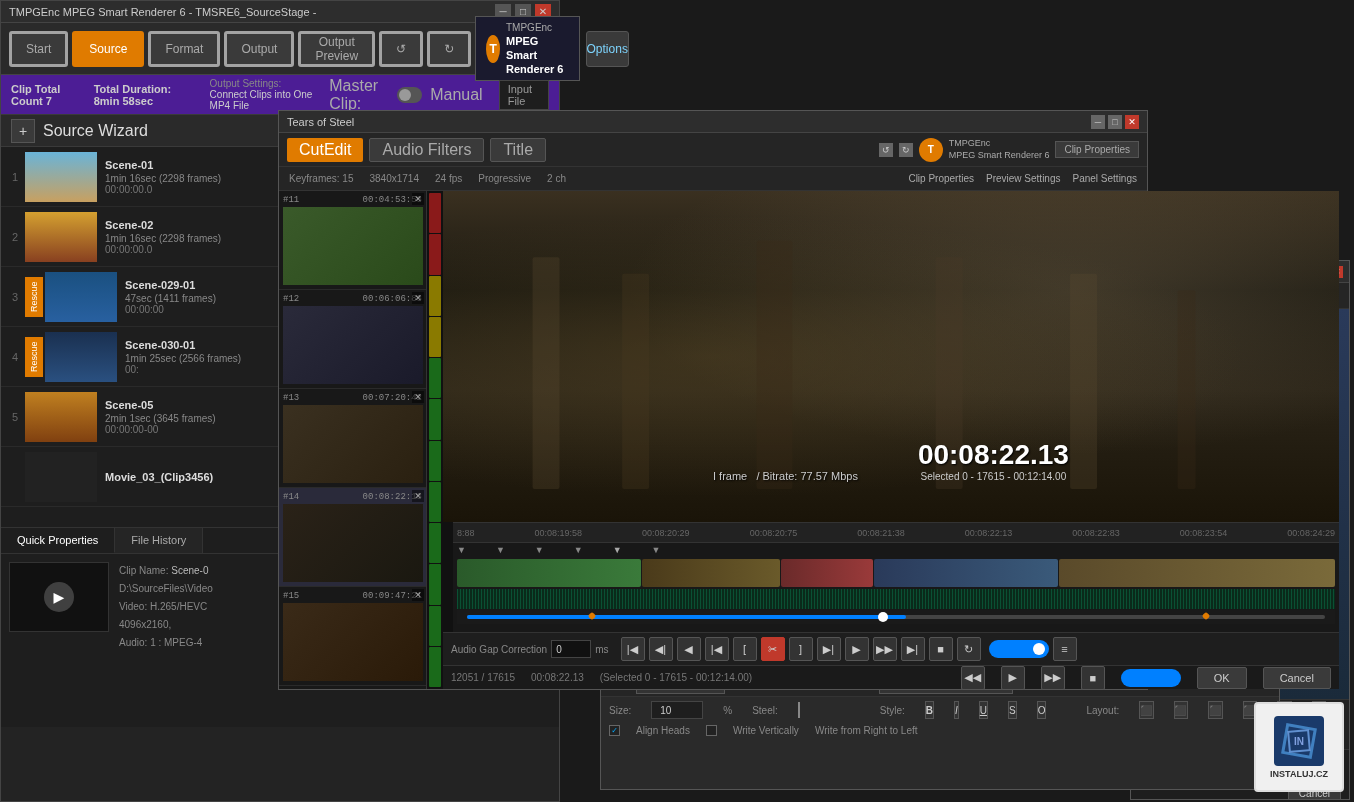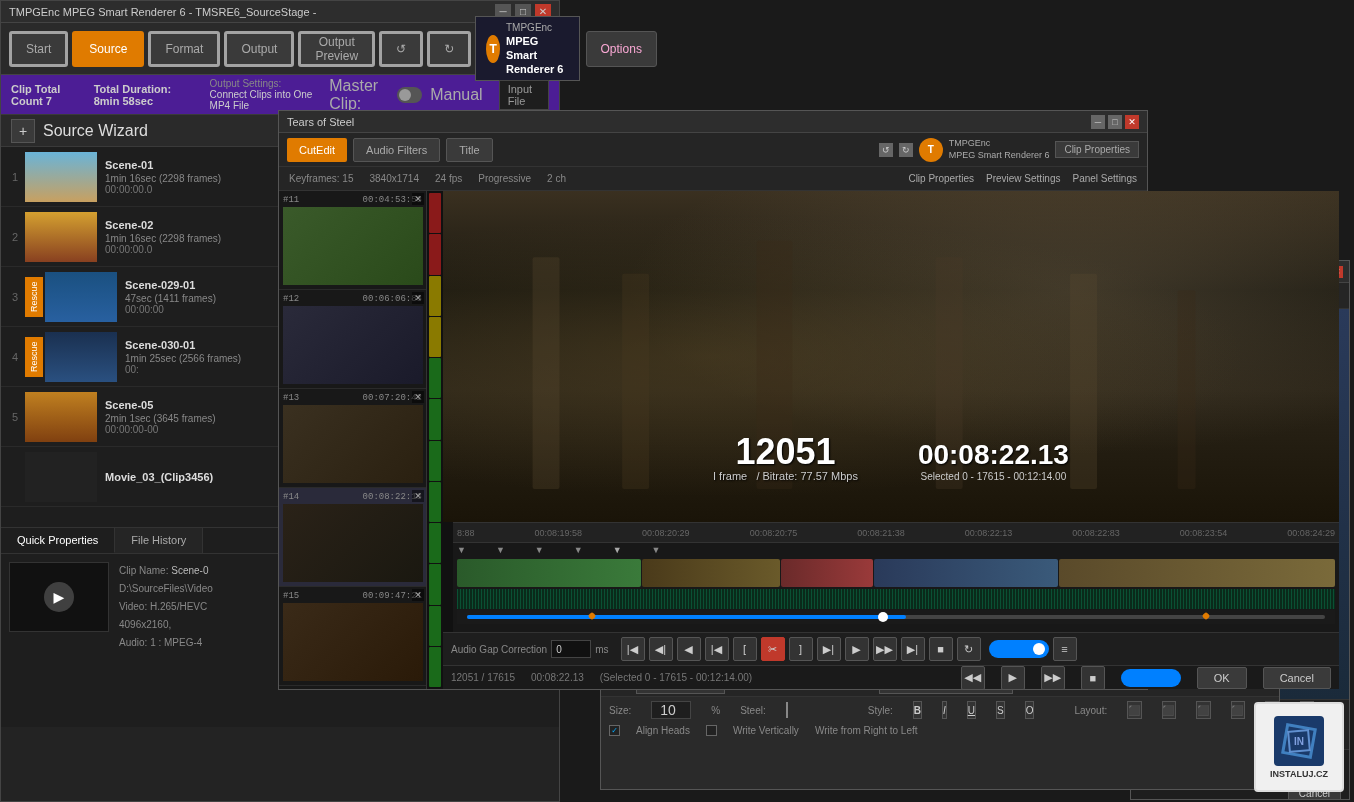--- a/index.html
+++ b/index.html
@@ -103,24 +103,24 @@
       display: flex; align-items: center; justify-content: center;
       color: #fff;
       font-weight: bold;
       font-size: 12px;
     }
     .logo-text { font-size: 10px; color: #aaa; line-height: 1.3; }
     .logo-text strong { color: #fff; font-size: 11px; }
 
     .options-btn {
       height: 36px;
-      padding: 0 14px;
+      padding: 0 0;
       background: #3a3a3a;
       border: 1px solid #555;
-      color: #f9a8d4;
+      color: #7dd3fc;
       font-size: 12px;
       cursor: pointer;
       border-radius: 3px;
     }
 
     
     .info-bar {
       height: 40px;
       background: #4c1d95;
       display: flex;
@@ -326,21 +326,21 @@
       padding: 0 8px;
       gap: 6px;
       border-bottom: 1px solid #333;
     }
     .tos-tab {
       height: 24px;
       padding: 0 12px;
       background: #e07b00;
       border: none;
       color: #fff;
-      font-size: 11px;
+      font-size: 16px;
       cursor: pointer;
       border-radius: 2px;
     }
     .tos-tab.inactive {
       background: #3a3a3a;
       color: #aaa;
       border: 1px solid #555;
     }
 
     .tos-logo-area {
@@ -602,25 +602,25 @@
     .caption-format-row {
       display: flex;
       align-items: center;
       padding: 4px 8px;
       gap: 20px;
       font-size: 10px;
       color: #888;
     }
     .caption-input {
       height: 18px;
-      width: 40px;
+      width: 52px;
       background: #1e1e1e;
       border: 1px solid #444;
       color: #ccc;
-      font-size: 14px;
+      font-size: 10px;
       padding: 0 8px;
     }
     .caption-color-box {
       width: 28px; height: 16px;
       background: #c0c0c0;
       border: 1px solid #888;
       cursor: pointer;
     }
     .caption-row2 {
       display: flex;
@@ -1093,21 +1093,20 @@
             <rect x="20%" y="25%" width="3%" height="65%" fill="#4a3a20" rx="2"></rect>
             <rect x="35%" y="15%" width="4%" height="75%" fill="#3a2a18" rx="2"></rect>
             <rect x="55%" y="20%" width="3%" height="70%" fill="#4a3a28" rx="2"></rect>
             <rect x="70%" y="25%" width="3%" height="65%" fill="#5a4a30" rx="2"></rect>
             <rect x="82%" y="30%" width="2%" height="60%" fill="#3a2a18" rx="2"></rect>
           </svg>
         </div>
 
         <div class="video-overlay">
           <div class="video-timecode">
-            <div class="video-frame-num">12051</div>
             <div class="video-frame-label">
               <span>I frame</span>
               &nbsp; /
               <span>Bitrate: 77.57 Mbps</span>
             </div>
           </div>
           <div class="video-tc-right">
             <div class="video-tc-big">00:08:22.13</div>
             <div class="video-tc-sub">Selected 0 - 17615 - 00:12:14.00</div>
           </div>

